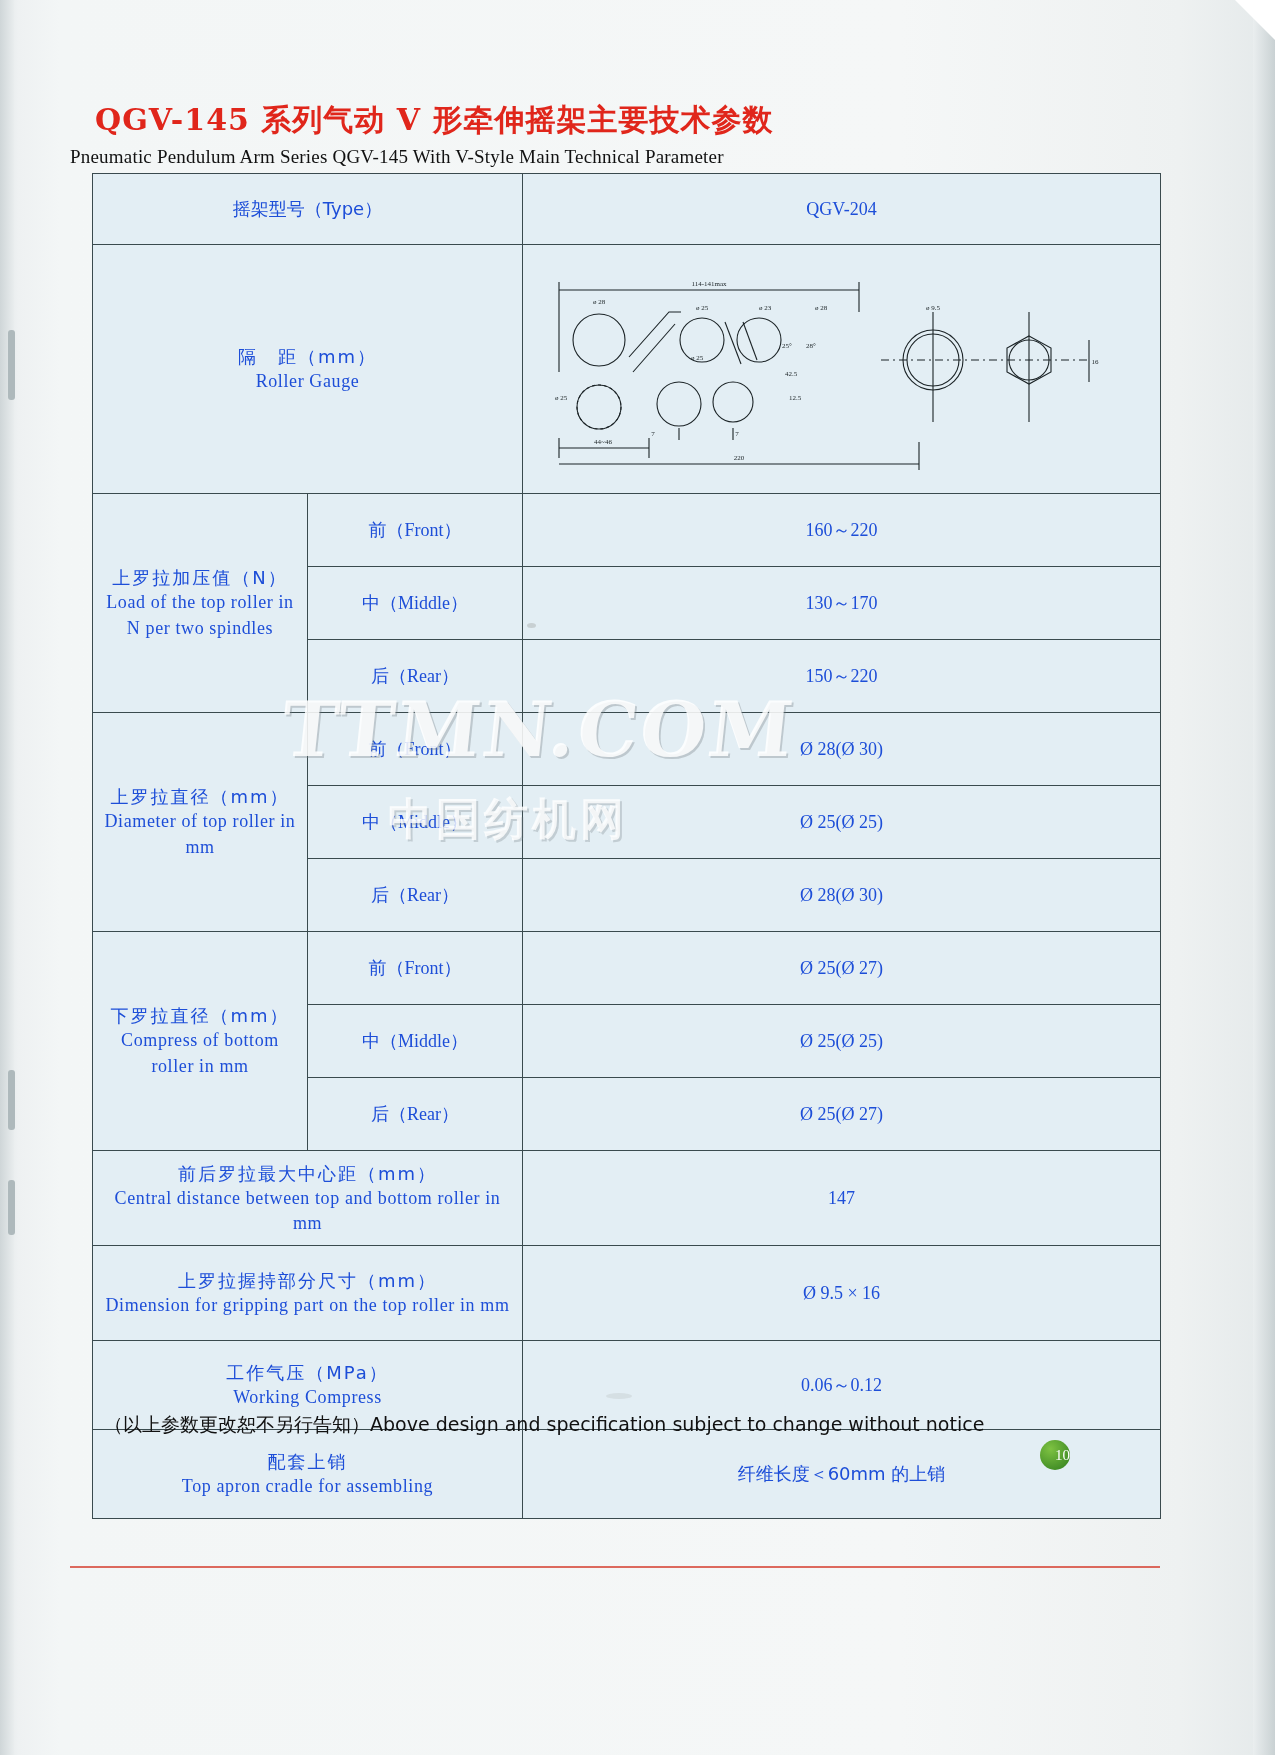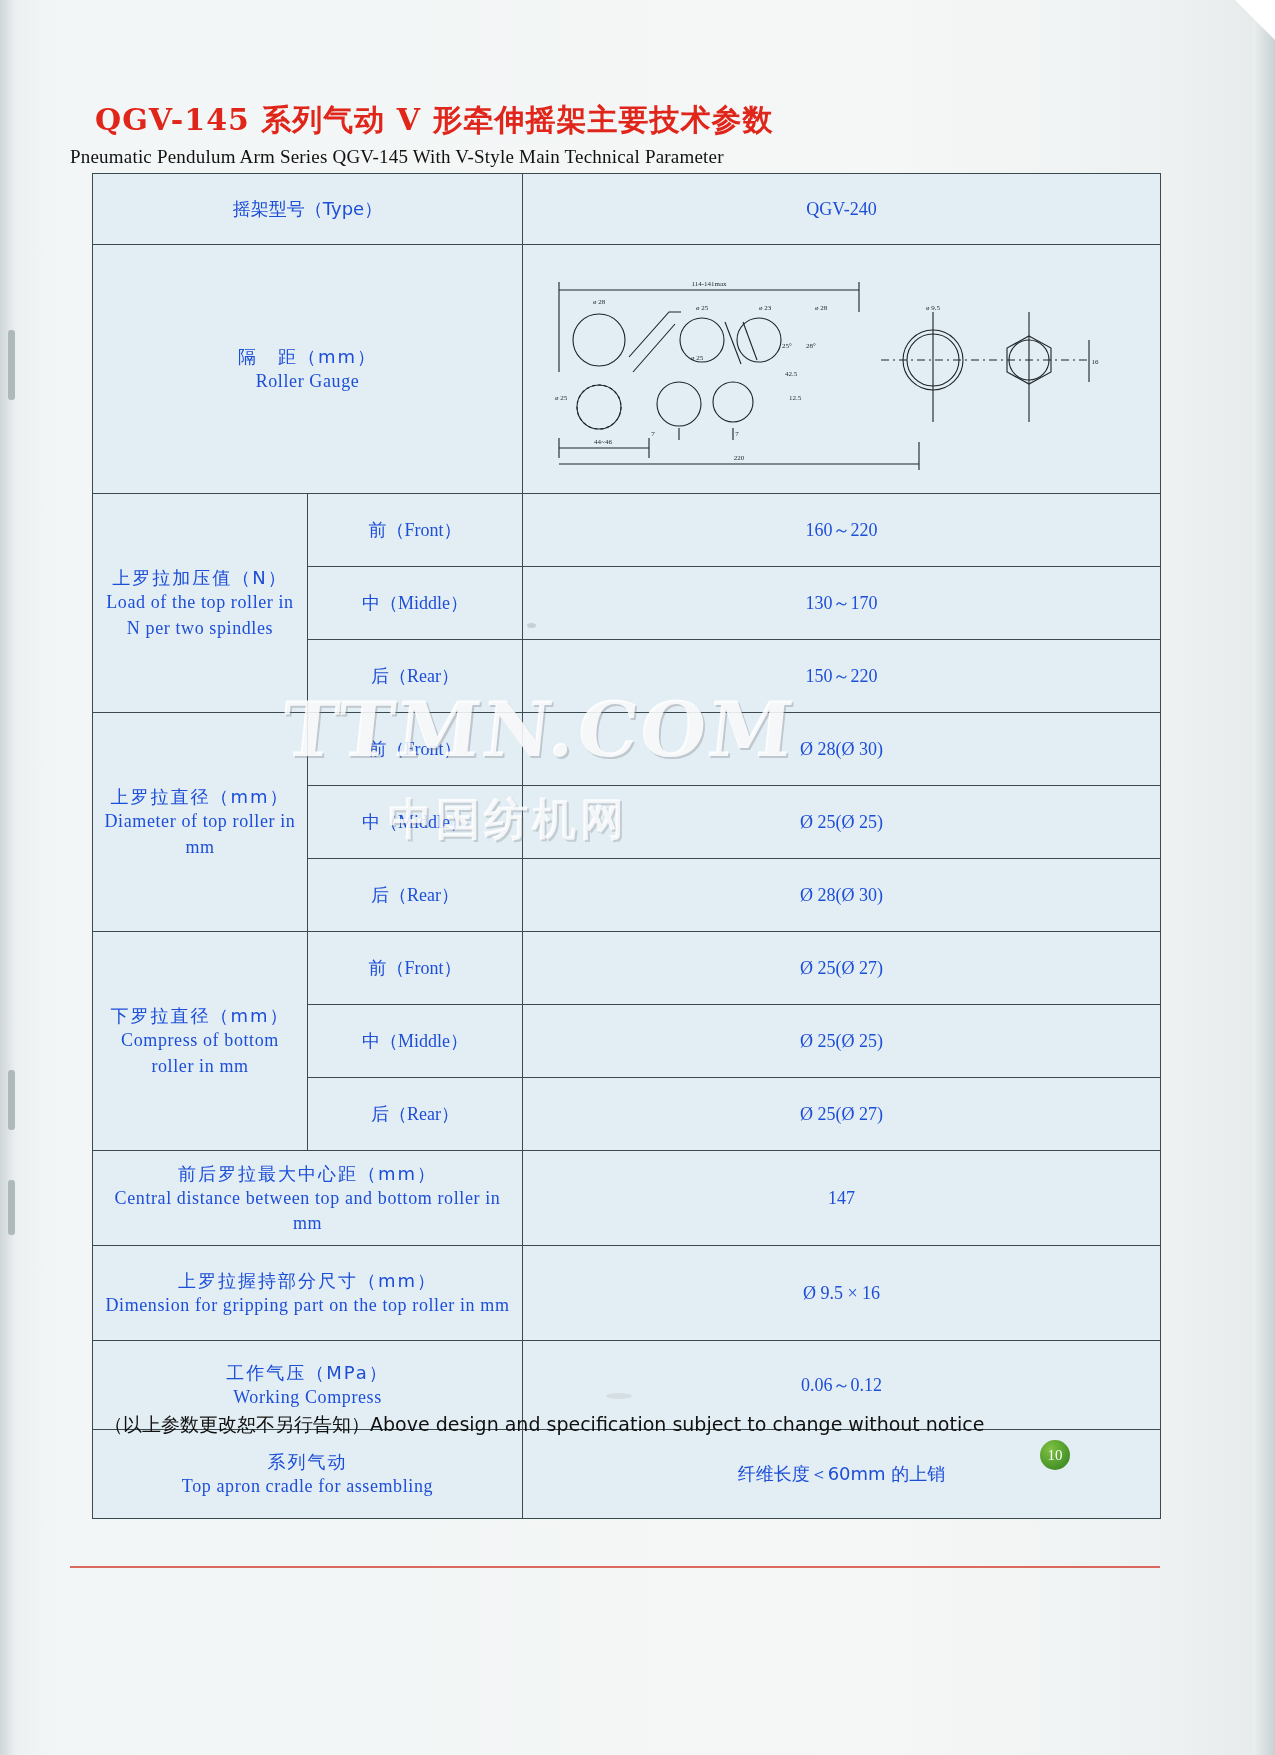--- a/index.html
+++ b/index.html
@@ -83,21 +83,21 @@
     background:#e3eef4;
   }
   .footnote{
     position:absolute;left:76px;top:1412px;
     font-size:19px;color:#111;white-space:nowrap;margin-left:28px;
   }
   .pagenum{
     position:absolute;left:1040px;top:1440px;
     width:30px;height:30px;border-radius:50%;
     background:radial-gradient(circle at 35% 30%,#7ec242,#2f7d1d);
-    color:#fff;font-size:15px;line-height:30px;text-align:center;
+    color:#fff;font-size:15px;line-height:30px;text-align:right;
     font-family:"Liberation Serif", serif;
   }
   
   .wm{
     position:absolute;left:0;top:0;width:1275px;height:1755px;
     pointer-events:none;
   }
   .wm1{
     position:absolute;left:282px;top:685px;
     font-size:76px;font-weight:700;color:rgba(255,255,255,0.85);
@@ -133,21 +133,21 @@
   <table class="spec">
     <colgroup>
       <col style="width:215px">
       <col style="width:215px">
       <col style="width:638px">
     </colgroup>
     <tbody>
 
       <tr>
         <td class="head cn" colspan="2">摇架型号（Type）</td>
-        <td class="head">QGV-240</td>
+        <td class="head">QGV-204</td>
       </tr>
 
       <tr>
         <td colspan="2" class="lbl" style="height:240px">
           <div class="l1 sp cn">隔　距（mm）</div>
           <div class="l2 sp">Roller Gauge</div>
         </td>
         <td class="diagram">
           <svg width="630" height="230" viewBox="0 0 630 230">
             <g fill="none" stroke="#1b2326" stroke-width="1.1">
@@ -281,21 +281,21 @@
       <tr>
         <td colspan="2" class="lbl" style="height:80px">
           <div class="l1 cn">工作气压（MPa）</div>
           <div class="l2">Working Compress</div>
         </td>
         <td>0.06～0.12</td>
       </tr>
 
       <tr>
         <td colspan="2" class="lbl" style="height:80px">
-          <div class="l1 cn">系列气动</div>
+          <div class="l1 cn">配套上销</div>
           <div class="l2">Top apron cradle for assembling</div>
         </td>
         <td class="cn">纤维长度＜60mm 的上销</td>
       </tr>
     </tbody>
   </table>
 
   <div class="footnote cn">（以上参数更改恕不另行告知）Above design and specification subject to change without notice</div>
   <div class="pagenum">10</div>
 

